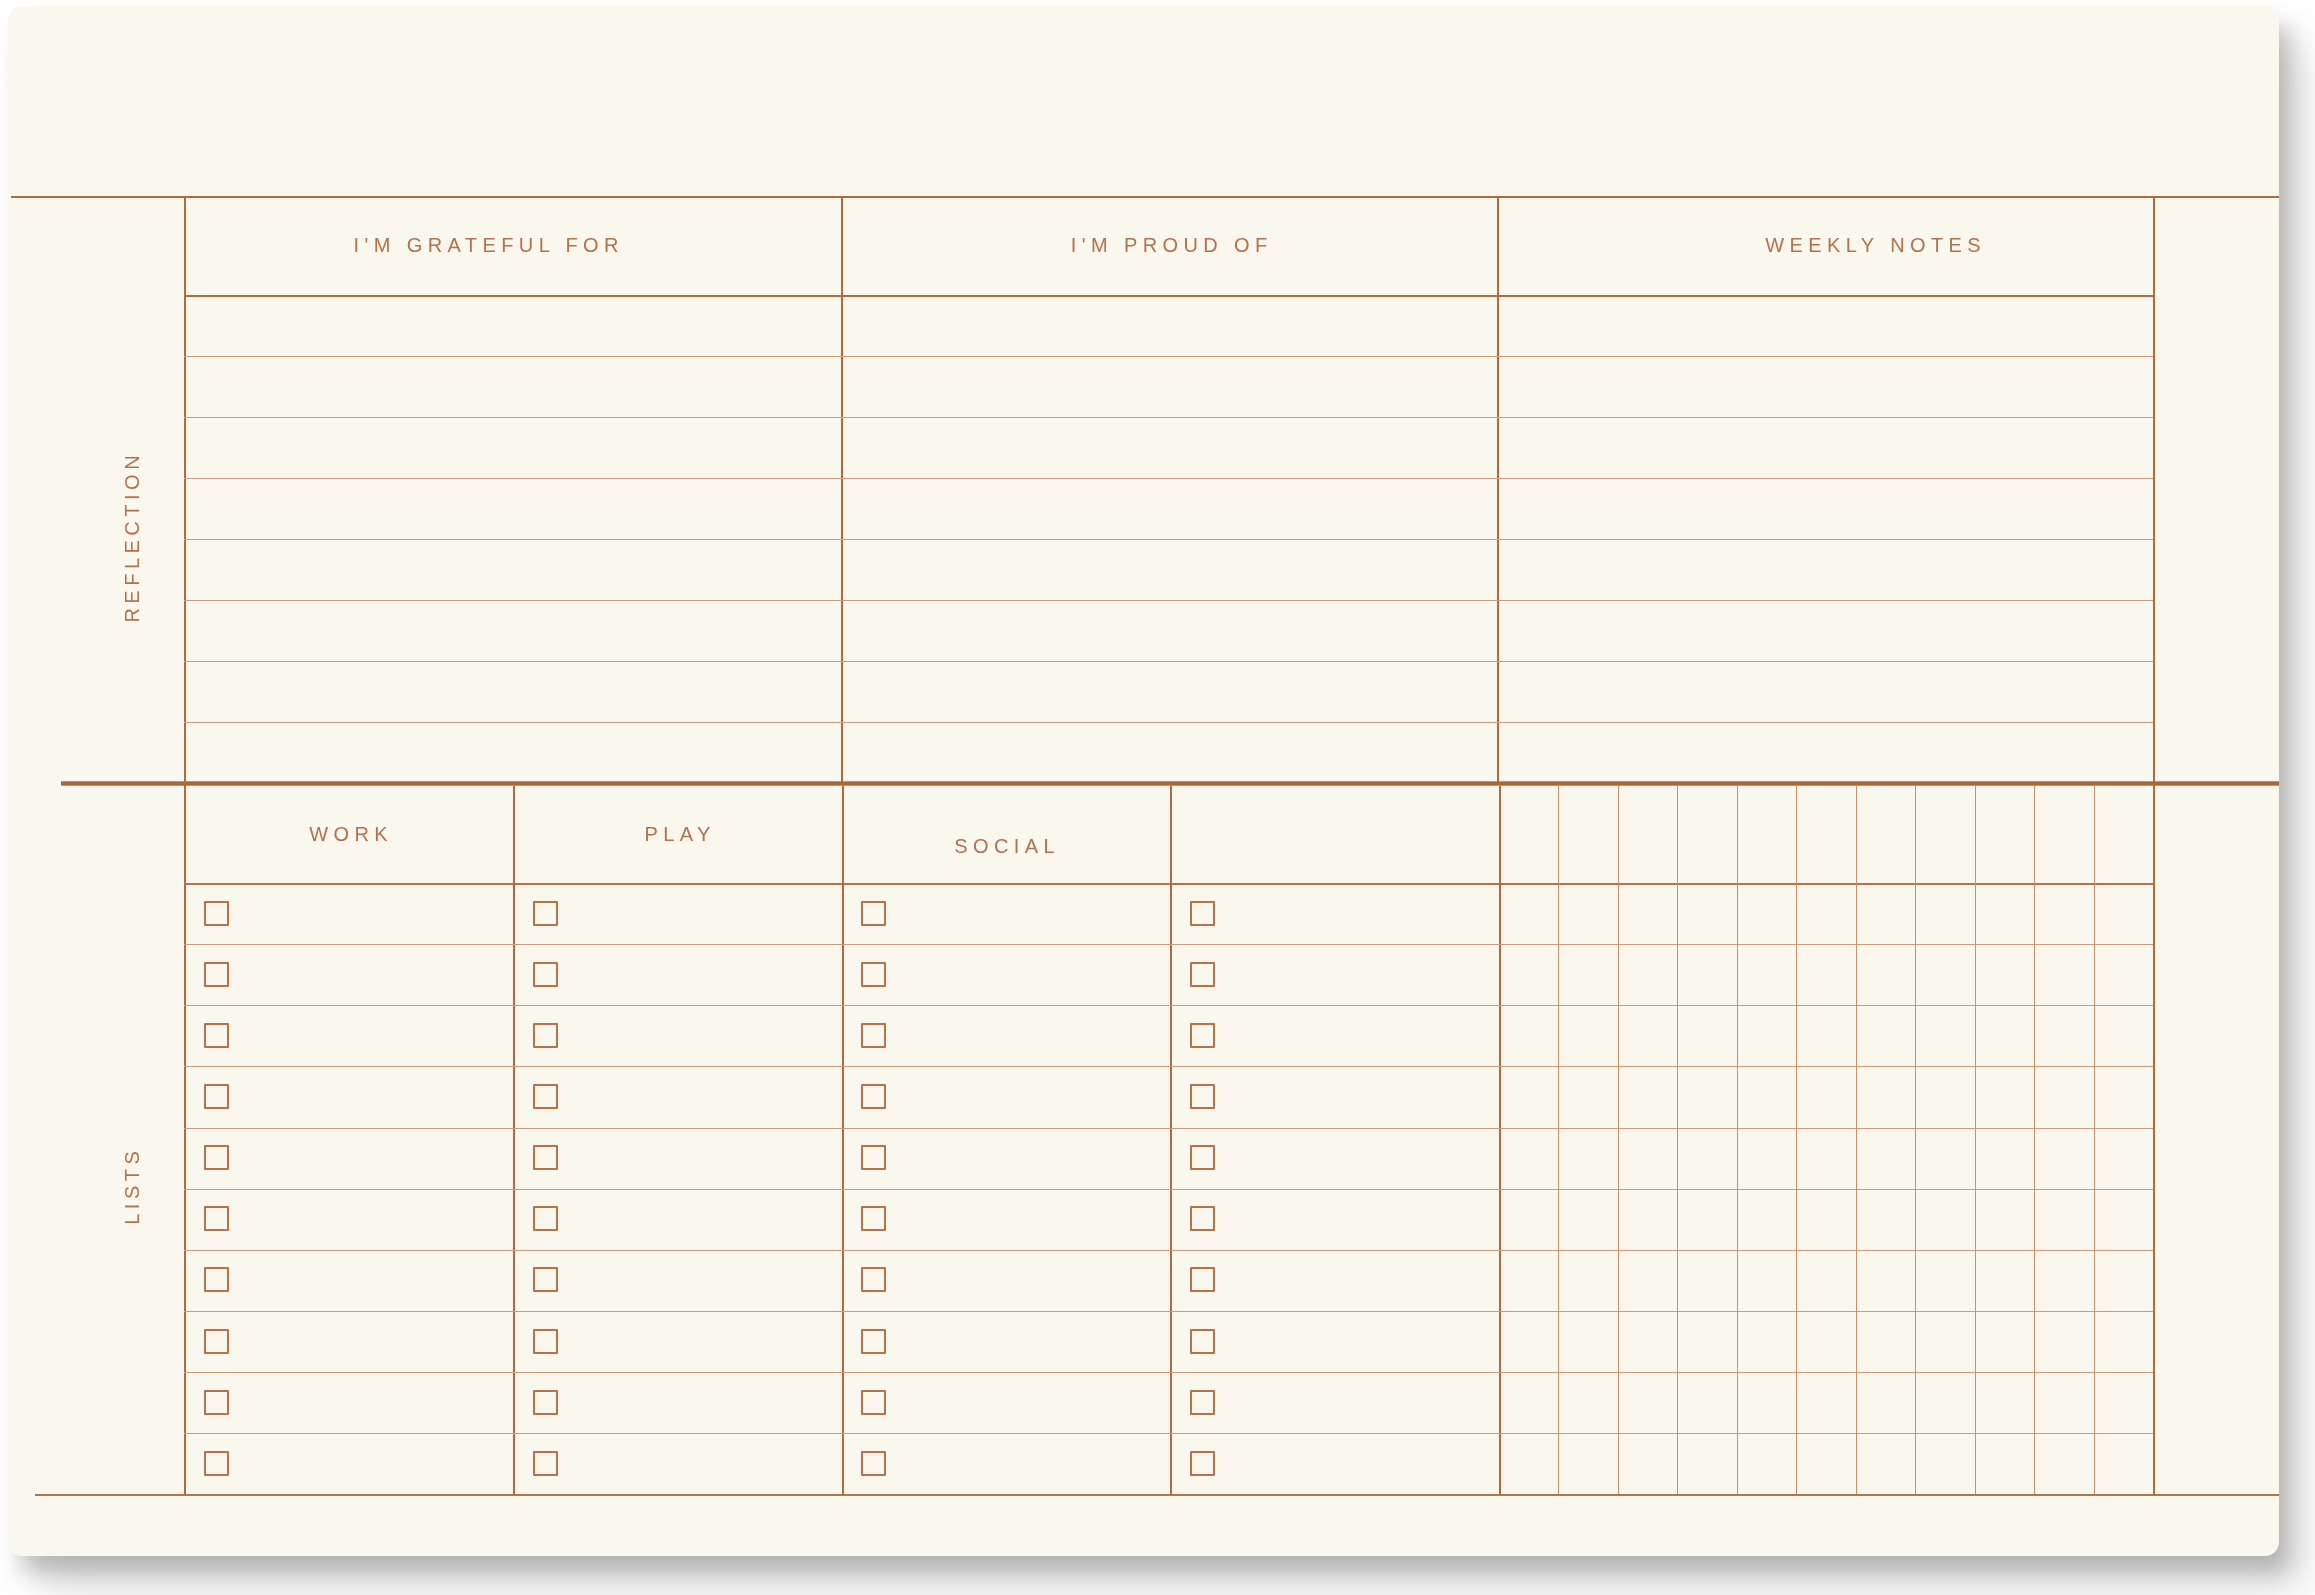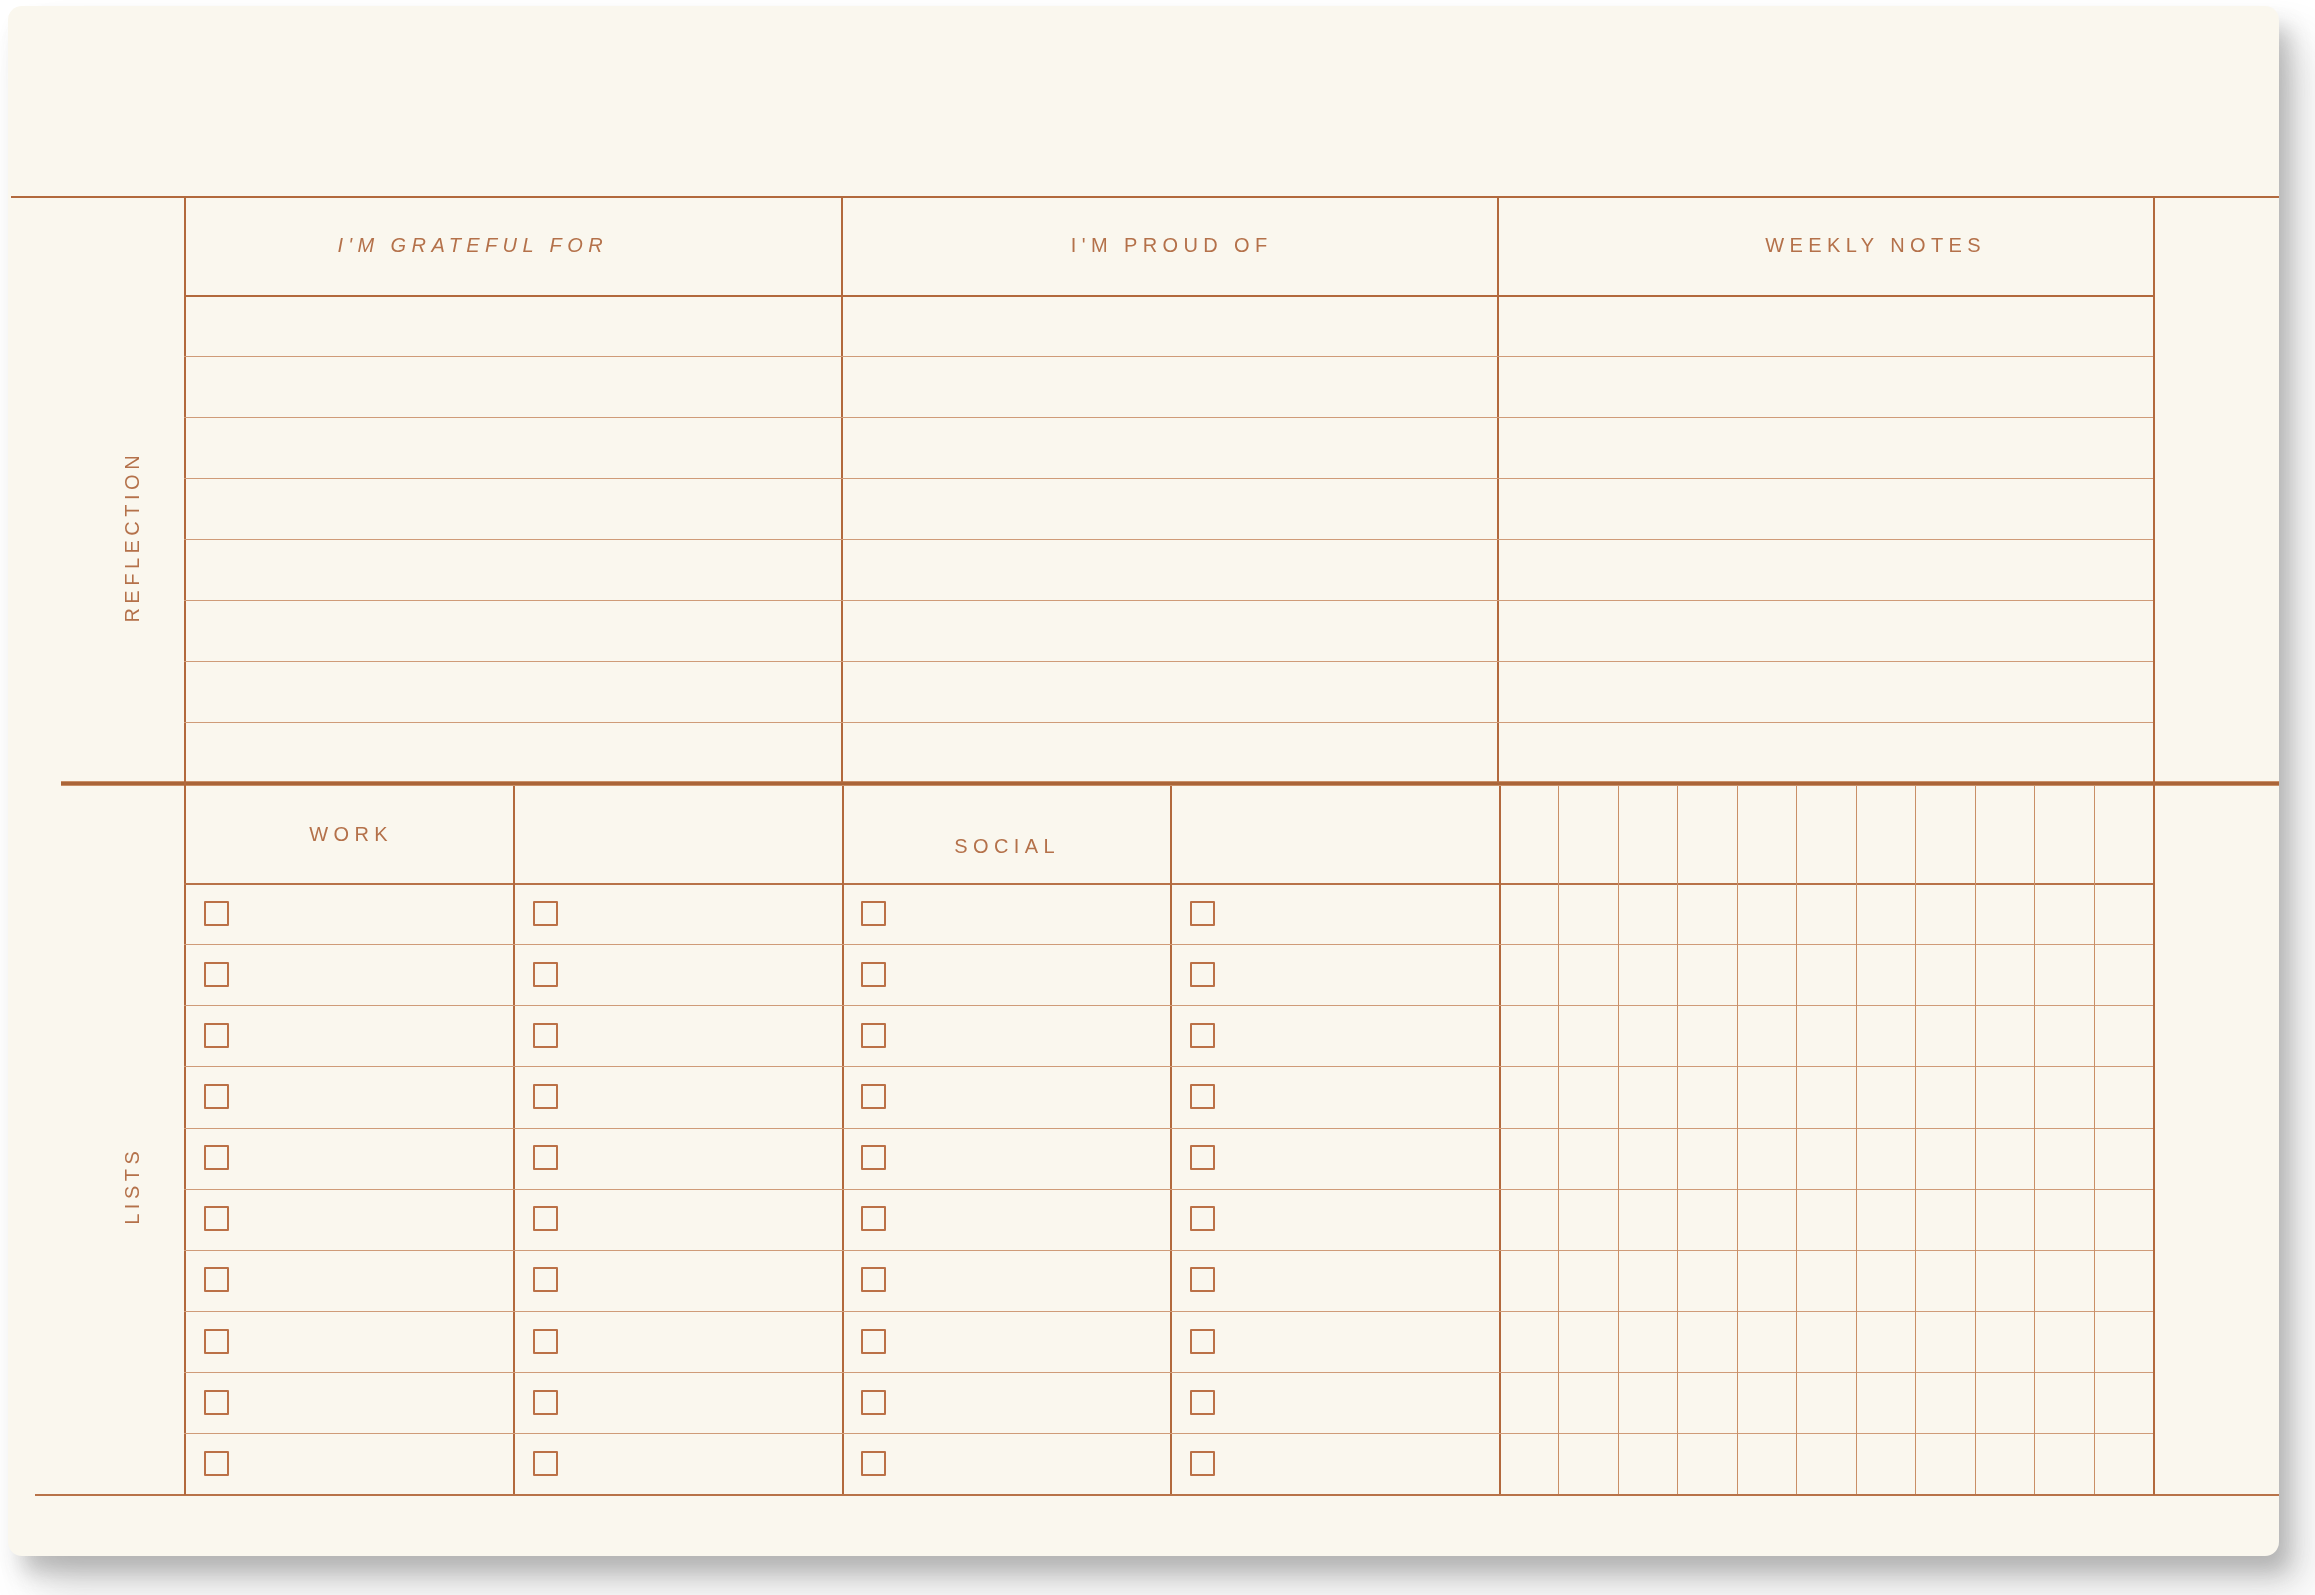--- a/index.html
+++ b/index.html
@@ -35,21 +35,21 @@
     <div class="vline" style="left:176px;top:190px;height:1299px;"></div>
     <div class="vline" style="left:2145px;top:190px;height:1299px;"></div>
 
     <div class="vlabel" style="left:124px;top:533px;">REFLECTION</div>
 
     <div class="hline" style="left:176px;top:289px;width:1969px;"></div>
 
     <div class="vline" style="left:833px;top:190px;height:587px;"></div>
     <div class="vline" style="left:1489px;top:190px;height:587px;"></div>
 
-    <div class="col-header" style="left:160px;top:190px;width:604px;height:99px;font-style:italic;">I'M GRATEFUL FOR</div>
+    <div class="col-header" style="left:176px;top:190px;width:604px;height:99px;">I'M GRATEFUL FOR</div>
     <div class="col-header" style="left:833px;top:190px;width:656px;height:99px;">I'M PROUD OF</div>
     <div class="col-header" style="left:1489px;top:190px;width:656px;height:99px;margin-left:48px;">WEEKLY NOTES</div>
 
     <div id="reflection-rules">
         <div class="hline thin" style="left: 176px; top: 350px; width: 1969px;"></div>
         <div class="hline thin" style="left: 176px; top: 411px; width: 1969px;"></div>
         <div class="hline thin" style="left: 176px; top: 472px; width: 1969px;"></div>
         <div class="hline thin" style="left: 176px; top: 533px; width: 1969px;"></div>
         <div class="hline thin" style="left: 176px; top: 594px; width: 1969px;"></div>
         <div class="hline thin" style="left: 176px; top: 655px; width: 1969px;"></div>
@@ -59,20 +59,21 @@
     <div class="vlabel" style="left:124px;top:1182px;">LISTS</div>
 
     <div class="hline medium" style="left:176px;top:877px;width:1969px;"></div>
 
     <div class="vline" style="left:505px;top:780px;height:708px;width:1.6px;"></div>
     <div class="vline" style="left:834px;top:780px;height:708px;width:1.6px;"></div>
     <div class="vline" style="left:1162px;top:780px;height:708px;width:1.6px;"></div>
     <div class="vline" style="left:1491px;top:780px;height:708px;width:1.6px;"></div>
 
     <div class="col-header" style="left:176px;top:780px;width:329px;height:97px;">WORK</div>
+    <div class="col-header" style="left:505px;top:780px;width:329px;height:97px;">PLAY</div>
     <div class="col-header" style="left:832px;top:780px;width:329px;height:121px;">SOCIAL</div>
 
     <div id="lists-rules">
         <div class="hline thin" style="left: 176px; top: 938px; width: 1969px;"></div>
         <div class="hline thin" style="left: 176px; top: 999px; width: 1969px;"></div>
         <div class="hline thin" style="left: 176px; top: 1060px; width: 1969px;"></div>
         <div class="hline thin" style="left: 176px; top: 1122px; width: 1969px;"></div>
         <div class="hline thin" style="left: 176px; top: 1183px; width: 1969px;"></div>
         <div class="hline thin" style="left: 176px; top: 1244px; width: 1969px;"></div>
         <div class="hline thin" style="left: 176px; top: 1305px; width: 1969px;"></div>

